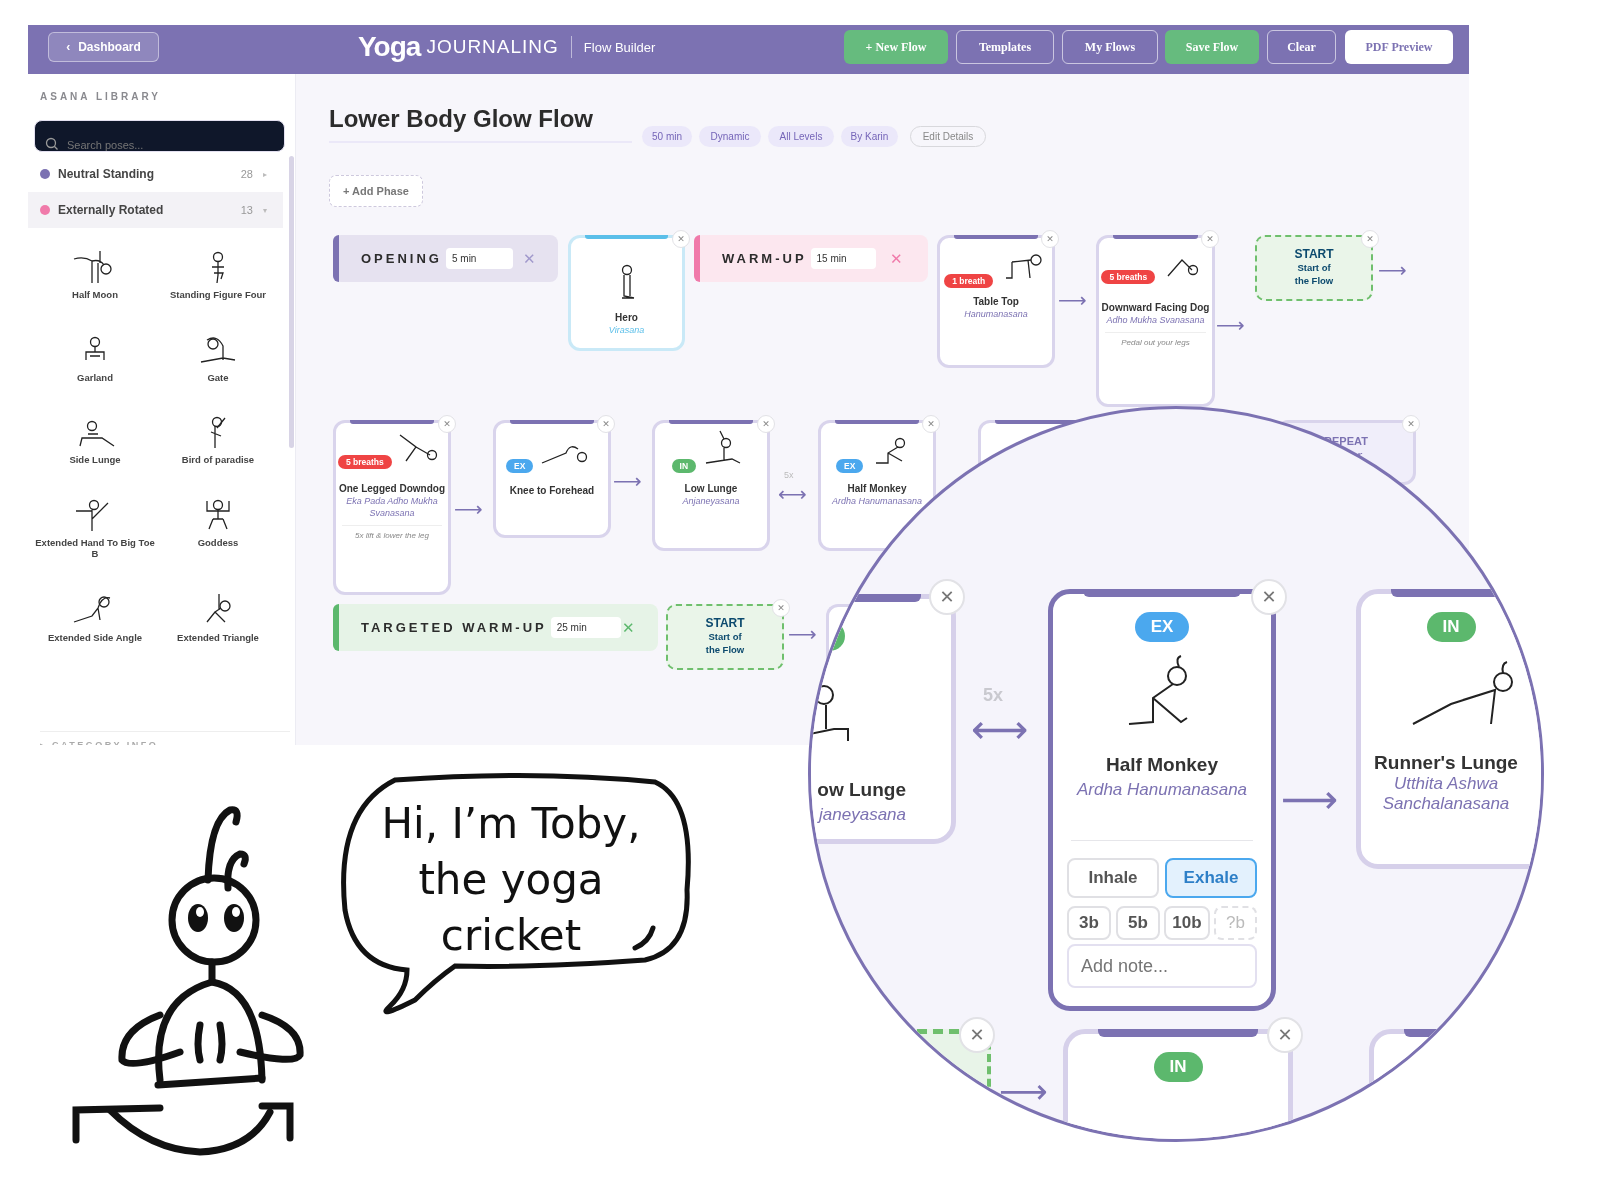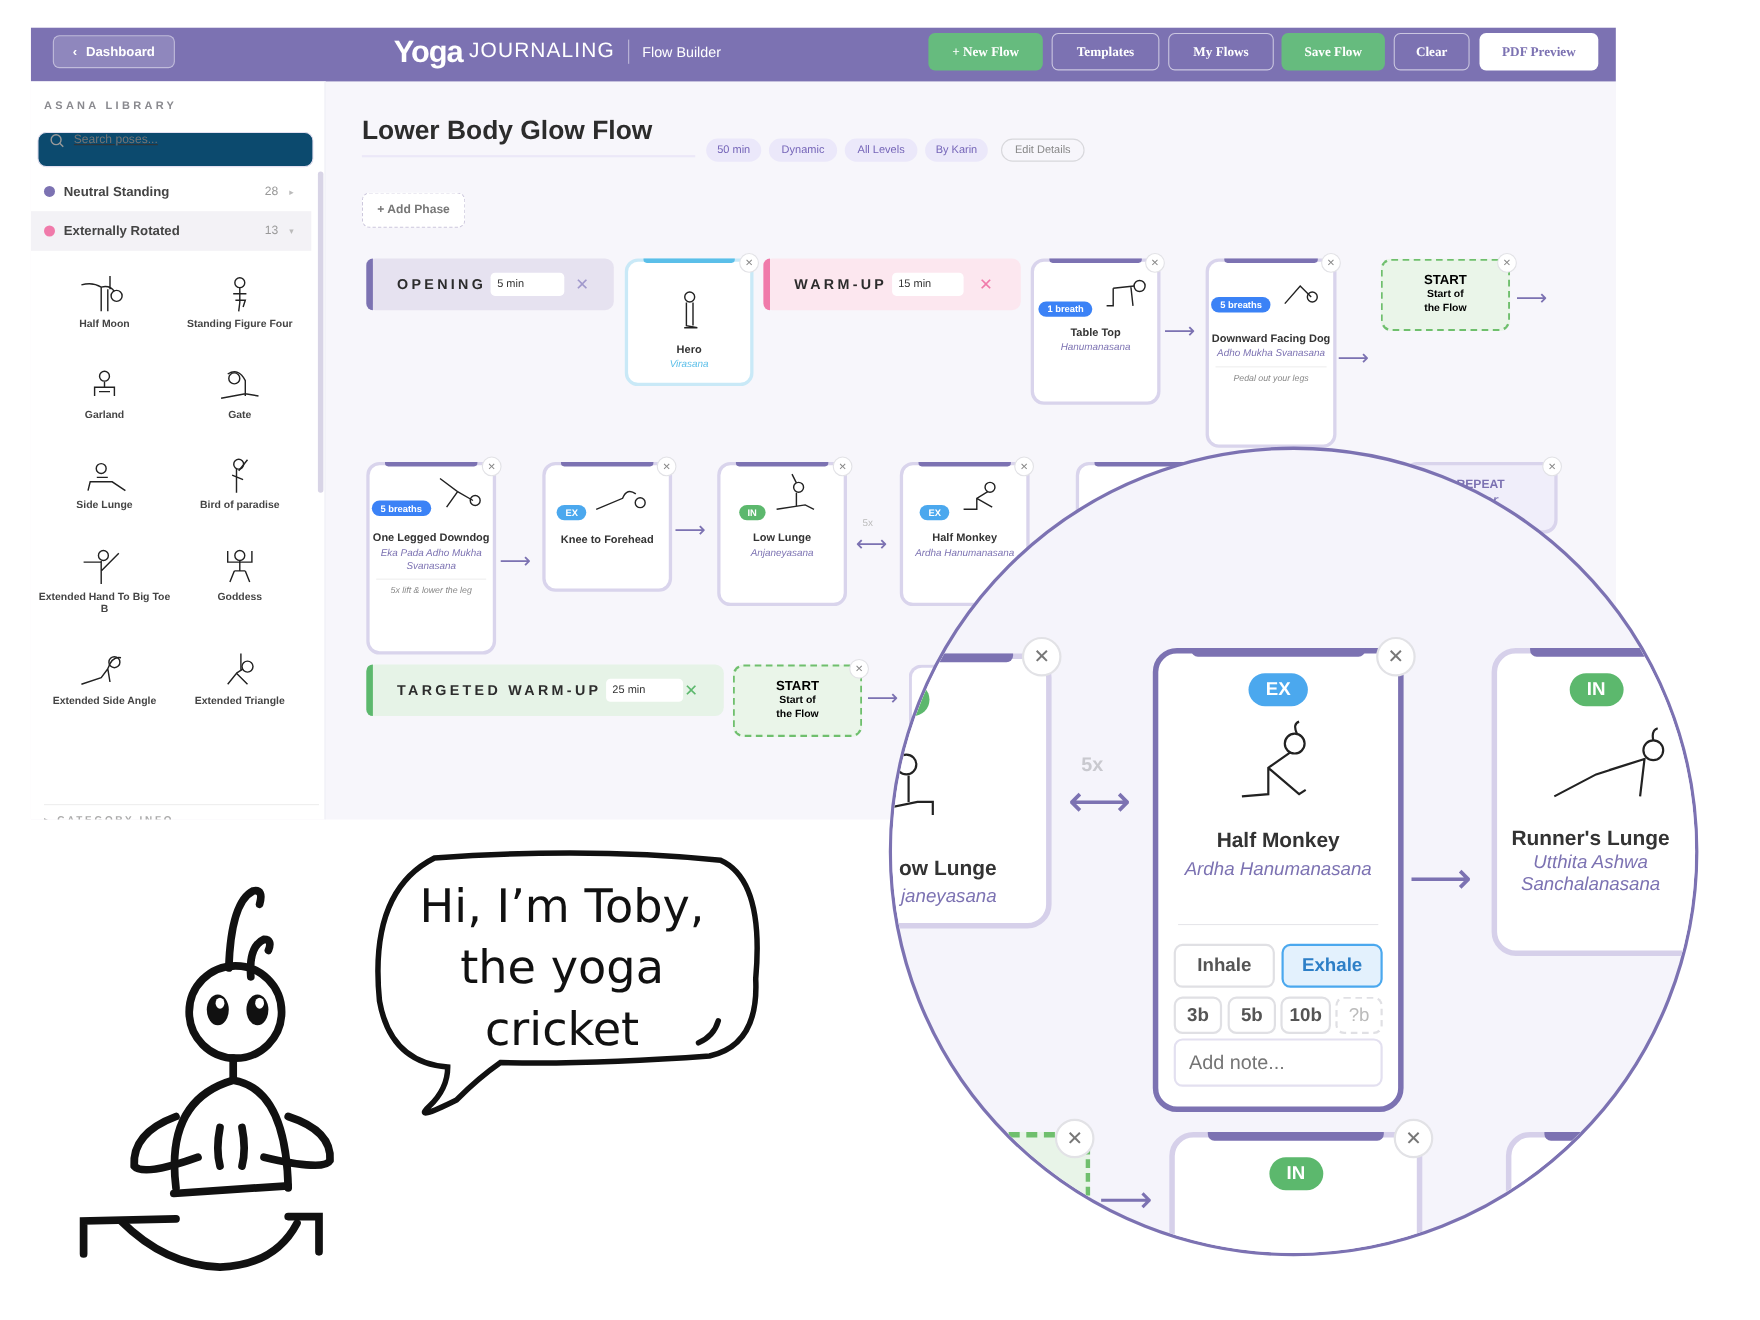--- a/index.html
+++ b/index.html
@@ -12,21 +12,21 @@
   .logo .journ { font-size: 19px; margin-left: 6px; letter-spacing: 1px; }
   .logo .sep { width:1px; height: 22px; background: rgba(255,255,255,0.5); margin: 0 12px; }
   .logo .fb { font-size: 13px; }
   .tb-btn { position: absolute; top: 5px; height: 34px; border-radius: 6px; font-size: 12px; font-weight: bold; color: #fff; display:flex; align-items:center; justify-content:center;font-family:Liberation Serif, serif; }
   .tb-green { background: #66bb7e; }
   .tb-outline { border: 1.5px solid rgba(255,255,255,0.6); }
   .tb-white { background: #fff; color: #7c72b2; }
 
   .sidebar { position: absolute; left: 0; top: 49px; width: 268px; height: 671px; background: #fff; border-right: 1px solid #ececf3; }
   .sb-title { position: absolute; left: 12px; top: 17px; font-size: 10px; letter-spacing: 3px; color: #8a8a8f; font-weight: bold; }
-  .sb-search { position: absolute; left: 6px; top: 46px; width: 251px; height: 32px; border: 1px solid #e3e0f0; border-radius: 8px; display:flex; align-items:flex-start; padding-left: 10px; gap: 8px; background: #0c4a6e; text-decoration: underline; }
+  .sb-search { position: absolute; left: 6px; top: 46px; width: 251px; height: 32px; border: 1px solid #e3e0f0; border-radius: 8px; display:flex; align-items:flex-end; padding-left: 10px; gap: 8px; background: #0f172a; }
   .sb-search input { border: none; outline: none; background: transparent; font-size: 11px; color: #999; width: 190px; font-family: "Liberation Sans", sans-serif; }
   .cat { position: absolute; left: 0; width: 255px; height: 36px; display:flex; align-items:center; padding-left: 12px; font-size: 12px; font-weight: bold; color: #444; }
   .cat .dot { width: 10px; height: 10px; border-radius: 50%; margin-right: 8px; }
   .cat .cnt { position: absolute; right: 30px; font-weight: normal; color: #999; font-size: 11px; }
   .cat .car { position: absolute; right: 16px; color: #bbb; font-size: 8px; }
   .scrollbar { position: absolute; left: 261px; top: 82px; width: 5px; height: 292px; background: #d8d4e6; border-radius: 3px; }
   .pose { position: absolute; width: 124px; text-align:center; font-size: 9.5px; font-weight: bold; color: #444; }
   .pose svg { display:block; margin: 0 auto 4px; }
   .special { position: absolute; left: 6px; top: 605px; width: 251px; height: 34px; border: 1.5px dashed #d0d0d6; border-radius: 8px; background: #f9f9fb; display:flex; align-items:center; padding-left: 12px; font-size: 11.5px; color: #777; font-weight: bold; }
   .special .chev { position:absolute; right: 14px; color: #777; font-size: 10px; }
@@ -41,26 +41,26 @@
   .phase .bar { position: absolute; left: 0; top: 0; width: 6px; height: 100%; border-radius: 8px 0 0 8px; }
   .phase input { height: 21px; border: none; background: #fff; border-radius: 4px; font-size: 10px; padding-left: 6px; margin-left: 6px; font-family: "Liberation Sans", sans-serif; color: #333; letter-spacing: 0; }
   .phase .x { position: absolute; font-size: 15px; font-weight: normal; letter-spacing: 0; }
 
   .card { position: absolute; background: #fff; border: 3px solid #d9d4ec; border-radius: 12px; text-align: center; }
   .card .topline { position: absolute; left: 14px; right: 14px; top: -3px; height: 4px; background: #7c72b2; border-radius: 0 0 3px 3px; }
   .card .name { font-size: 10px; font-weight: bold; color: #333; line-height: 12px; }
   .card .sans { font-size: 9px; font-style: italic; color: #7c72b2; line-height: 12px; }
   .card .note { font-size: 8px; font-style: italic; color: #888; border-top: 1px solid #eee; margin: 6px 6px 0; padding-top: 5px; }
   .badge { display:inline-block; height: 14px; padding: 0 8px; border-radius: 8px; color: #fff; font-size: 8.5px; font-weight: bold; line-height: 14px; margin-top: 8px; }
-  .b-purple { background: #3b82f6; }
+  .b-purple { background: #ef4444; }
   .b-blue { background: #4ba8ee; }
   .b-green { background: #5cb86d; }
   .closex { position: absolute; width: 18px; height: 18px; border-radius: 50%; background: #fff; border: 1.5px solid #e2e2e6; color: #888; font-size: 9px; display:flex; align-items:center; justify-content:center; }
   .arrow { position: absolute; color: #7c72b2; font-size: 20px; }
-  .start { position: absolute; border: 2px dashed #6fbf6d; border-radius: 10px; background: #eaf5e9; text-align: center; color: #000000; font-weight: bold; }
+  .start { position: absolute; border: 2px dashed #6fbf6d; border-radius: 10px; background: #eaf5e9; text-align: center; color: #0c4a6e; font-weight: bold; }
   .start .s1 { font-size: 12px; margin-top: 10px; }
   .start .s2 { font-size: 9.5px; line-height: 13px; }
 
   .magnifier { position: absolute; left: 808px; top: 406px; width: 736px; height: 736px; border-radius: 50%; border: 3px solid #7c72b2; overflow: hidden; background: #f5f4fb; }
   .mcard { position: absolute; background: #fff; border: 5px solid #d6d0ea; border-radius: 22px; text-align: center; }
   .mcard .mtop { position: absolute; left: 30px; right: 30px; top: -5px; height: 8px; background: #7c72b2; border-radius: 0 0 6px 6px; }
   .mbadge { display:inline-block; height: 30px; padding: 0 16px; border-radius: 16px; color: #fff; font-size: 17px; font-weight: bold; line-height: 30px; }
   .mname { font-size: 19px; font-weight: bold; color: #333; }
   .msans { font-size: 17px; font-style: italic; color: #7c72b2; }
   .mclose { position: absolute; width: 36px; height: 36px; border-radius: 50%; background: #fff; border: 2.5px solid #e2e2e6; color: #777; font-size: 18px; display:flex; align-items:center; justify-content:center; }

